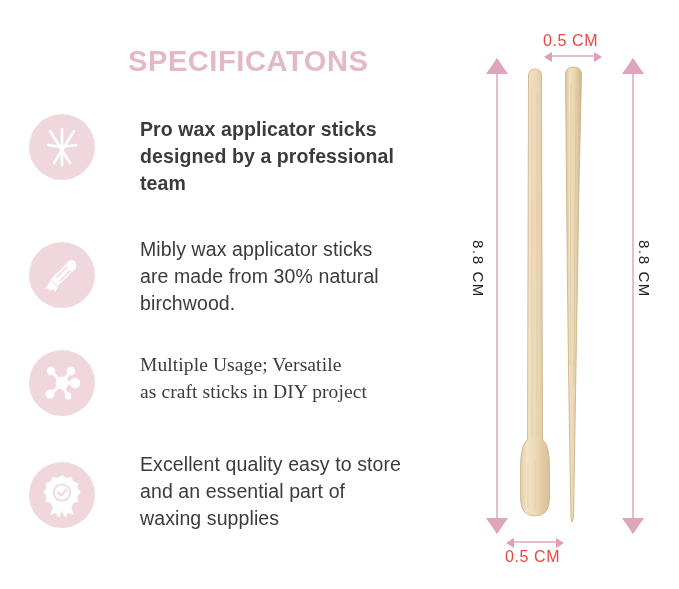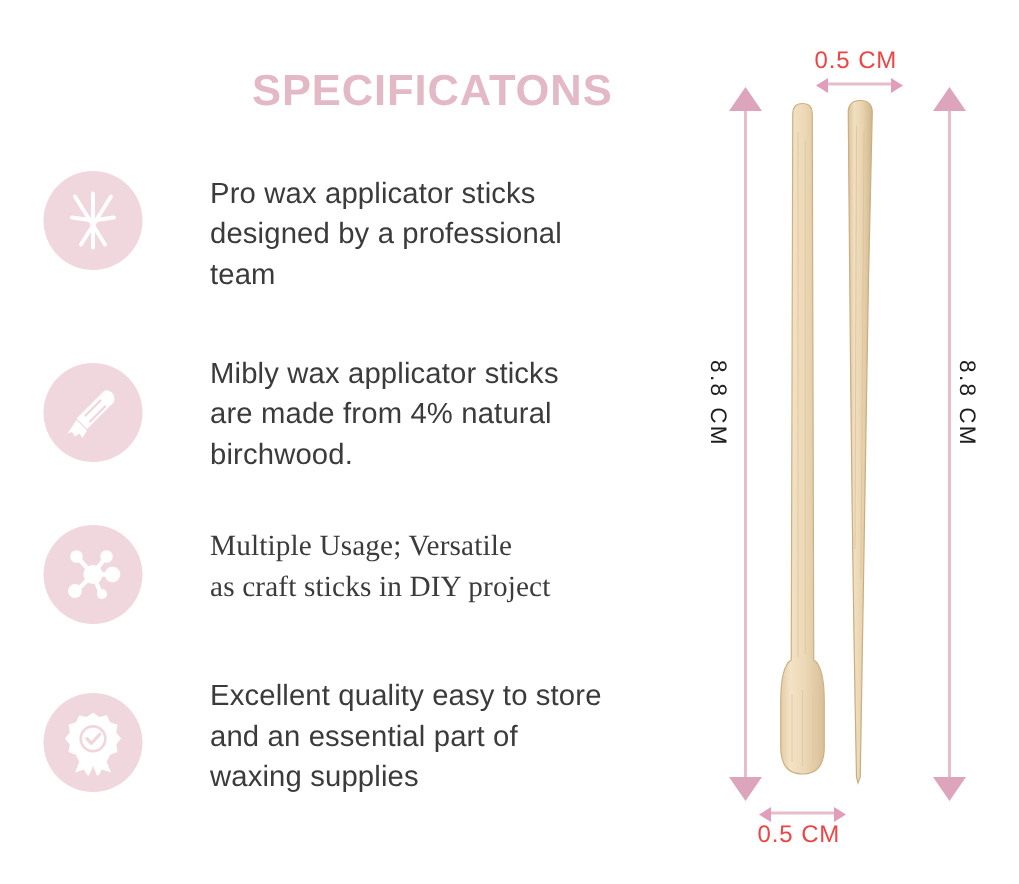--- a/index.html
+++ b/index.html
@@ -29,21 +29,20 @@
   }
 
   #page-title {
     position: absolute;
     left: 128px;
     top: 45px;
     font-size: 29px;
     font-weight: bold;
     letter-spacing: 0.6px;
     color: #e4b9c6;
-    margin-left: 40px;
   }
 
   .feature-row {
     position: absolute;
     left: 0;
     width: 455px;
     display: flex;
     align-items: flex-start;
   }
   #feature-row-0 { top: 104px; }
@@ -72,21 +71,21 @@
   .feature-text {
     position: absolute;
     left: 140px;
     width: 312px;
     font-size: 19.5px;
     line-height: 27px;
     color: #3b3b3b;
     white-space: pre-line;
     letter-spacing: 0.1px;
   }
-  #feature-row-0 .feature-text { top: 12px; }
+  #feature-row-0 .feature-text { top: 12px; font-weight: bold; }
   #feature-row-1 .feature-text { top: 8px; }
   #feature-row-2 .feature-text { top: 11px; font-family: Liberation Serif, serif; }
   #feature-row-3 .feature-text { top: 3px; }
 
   
   #right-panel {
     position: absolute;
     left: 455px;
     top: 0;
     width: 224px;
@@ -203,21 +202,21 @@
             <circle cx="31" cy="10" r="3.4"></circle>
           </g>
           <g stroke="#f0d7de" stroke-width="1.5" stroke-linecap="round">
             <line x1="26" y1="13" x2="16" y2="23"></line>
             <line x1="29" y1="17" x2="19" y2="27"></line>
             <line x1="23" y1="10" x2="13" y2="20"></line>
           </g>
         </svg>
       </div>
       <div class="feature-text">Mibly wax applicator sticks
-are made from 4% natural
+are made from 30% natural
 birchwood.</div>
     </div>
 
     <div class="feature-row" id="feature-row-2">
       <div class="icon-badge">
         <svg width="42" height="42" viewBox="0 0 42 42">
           <g stroke="#ffffff" stroke-width="3" stroke-linecap="round">
             <line x1="21" y1="21" x2="11" y2="10"></line>
             <line x1="21" y1="21" x2="29" y2="10"></line>
             <line x1="21" y1="21" x2="34" y2="21"></line>

